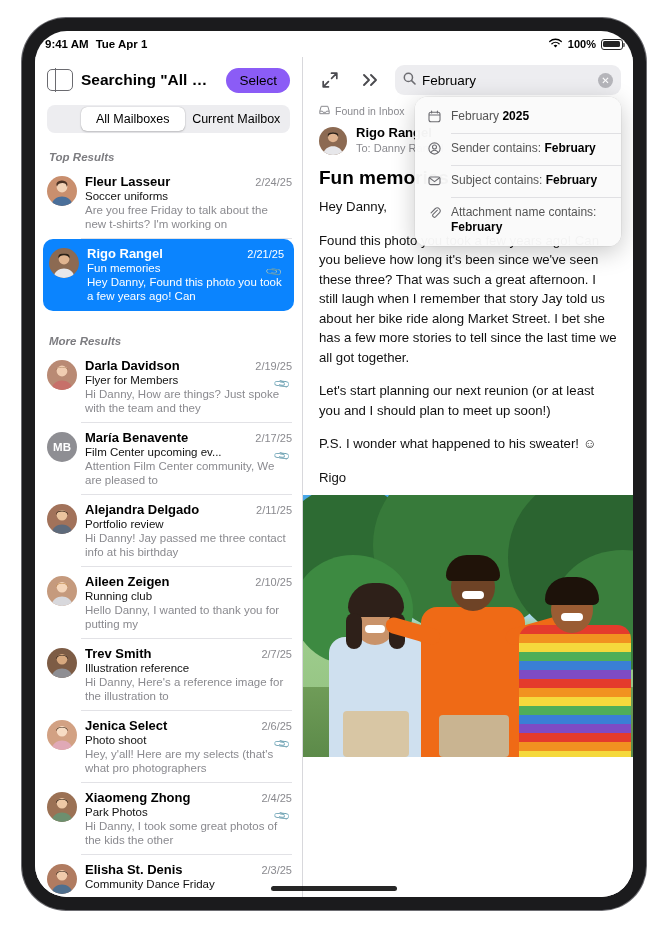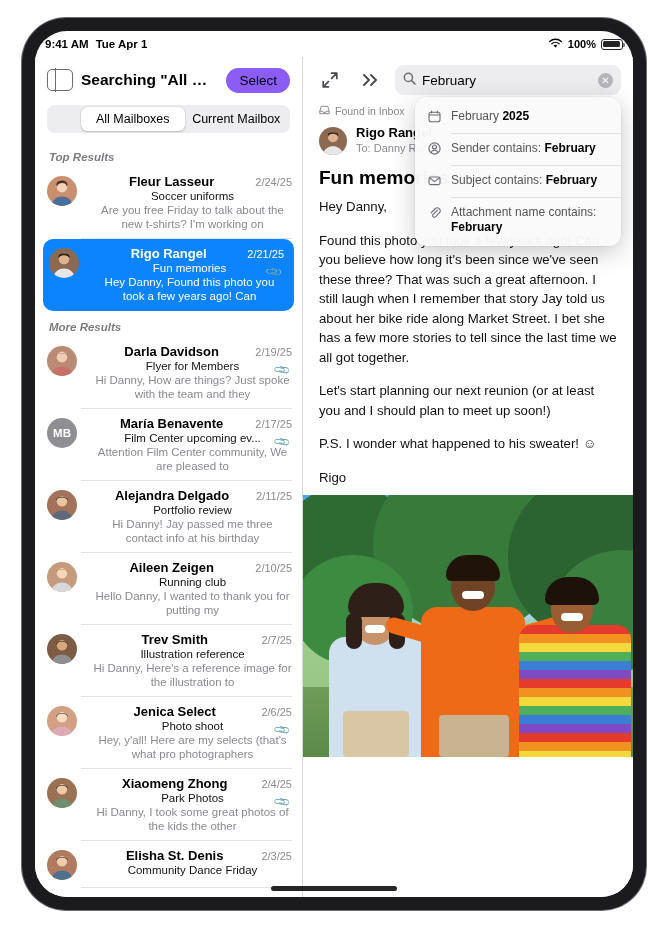--- a/index.html
+++ b/index.html
@@ -84,21 +84,21 @@
     flex: 1; display: flex; align-items: center; justify-content: center;
     font-size: 12.5px; color: #000; border-radius: 6px;
   }
   #segmented .seg.active { background: #fff; box-shadow: 0 0 1px rgba(0,0,0,.3), 0 1px 2px rgba(0,0,0,.18); margin-left: 32px; }
   
   #maillist { position: absolute; left: 0; top: 88px; right: 0; bottom: 0; overflow: hidden; }
   .group-header {
     font-size: 11.5px; font-weight: bold; color: #7c7c80; padding: 6px 14px 4px 14px; font-style: italic;
   }
   .mail-row {
-    display: flex; padding: 7px 10px 8px 12px; gap: 16px; position: relative; text-align: center;
+    display: flex; padding: 7px 10px 8px 12px; gap: 8px; position: relative;
   }
   .mail-row .sep {
     position: absolute; left: 46px; right: 10px; bottom: 0; height: 1px; background: #e2e2e6;
   }
   .mail-row.selected { background: #0b84fe; margin: 0 8px; border-radius: 10px; padding-left: 6px; }
   .avatar {
     width: 30px; height: 30px; border-radius: 50%; flex: none; margin-top: 2px;
     background: #bfbfc6; overflow: hidden; position: relative;
   }
   .avatar.initials {
@@ -250,21 +250,21 @@
               <div class="mail-line1">
                 <div class="mail-sender">Rigo Rangel</div>
                 <div class="mail-date">2/21/25</div>
               </div>
               <div class="mail-subject">Fun memories</div>
               <div class="mail-preview">Hey Danny, Found this photo you took a few years ago! Can</div>
             </div>
             <div class="clip">📎</div>
           </div>
 
-          <div class="group-header" style="padding-top:10px">More Results</div>
+          <div class="group-header" style="padding-top:24px">More Results</div>
 
           <div class="mail-row">
             <div class="avatar" style="background:#b98a74">
               <svg width="30" height="30" viewBox="0 0 30 30">
                   <circle cx="15" cy="11" r="5.4" fill="#f0cdb2"></circle>
                   <path d="M4 30c1.5-6.6 6-9.4 11-9.4S24.5 23.4 26 30Z" fill="#c7706a"></path>
                   <path d="M8.9 10.6C8.4 5.8 21.6 5.6 21.1 11c-.3-2.6-2.8-3.8-6.1-3.8S9.2 8.2 8.9 10.6Z" fill="#8a5a33"></path>
                 </svg>
             </div>
             <div class="mail-body">

